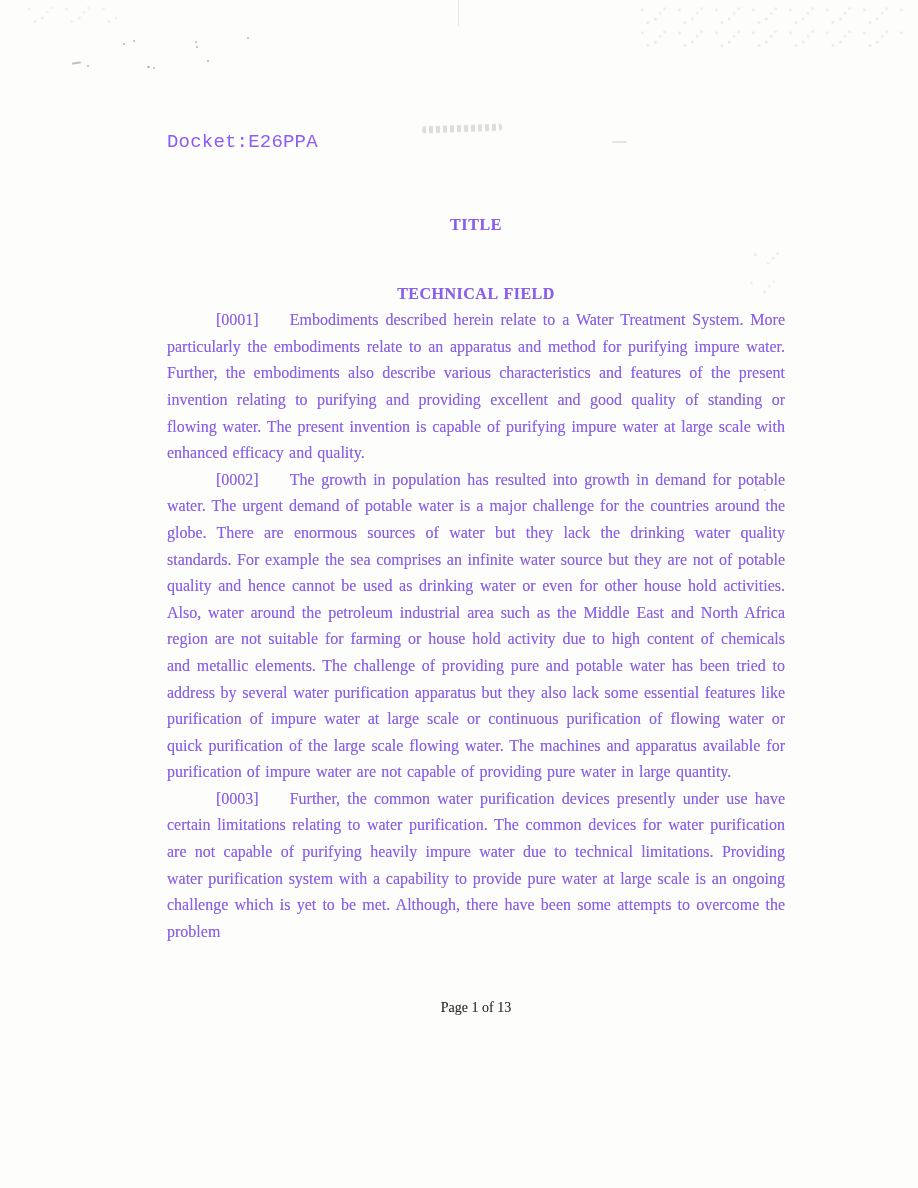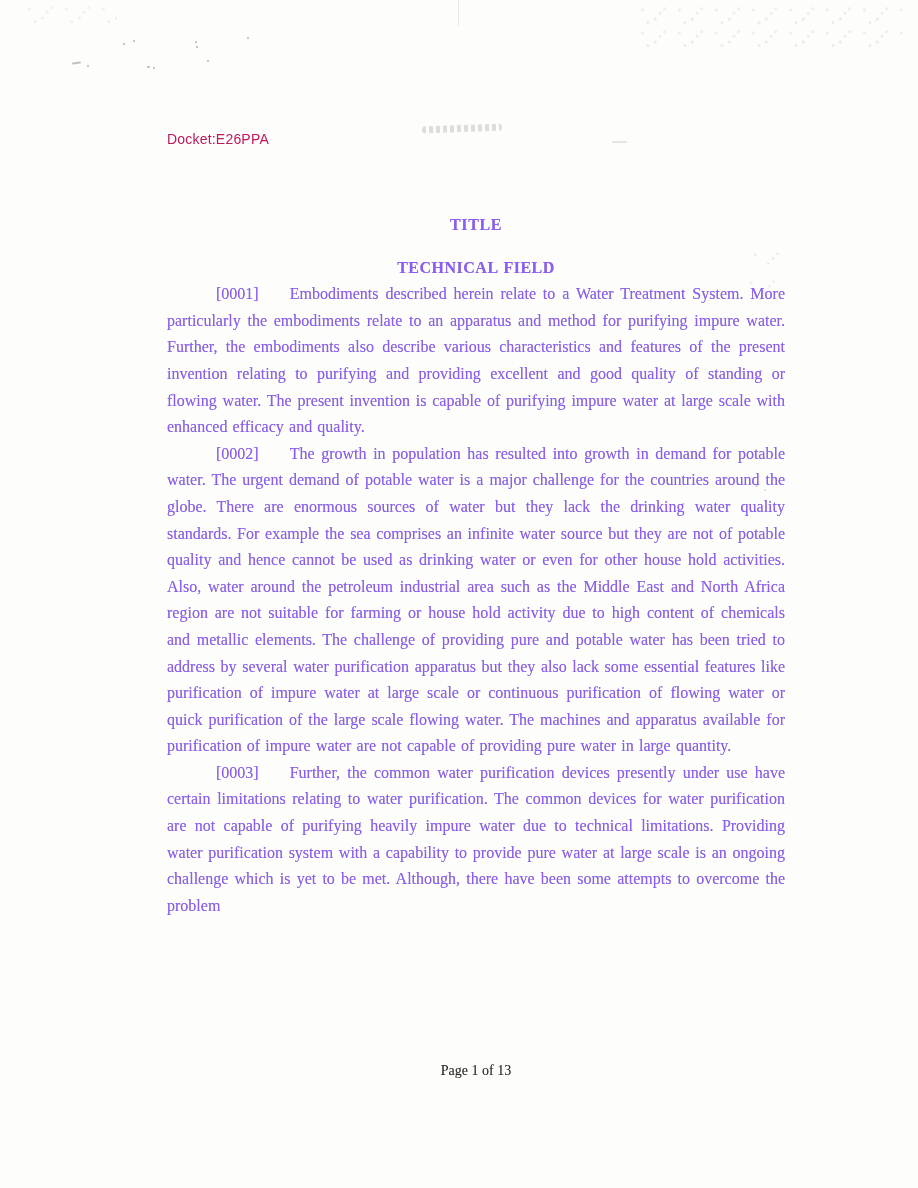--- a/index.html
+++ b/index.html
@@ -13,24 +13,24 @@
     height: 1188px;
     background: #fdfdfc;
     overflow: hidden;
     color: #242424;
     font-family: "Liberation Serif", serif;
   }
   .docket {
     position: absolute;
     left: 167px;
     top: 131px;
-    font-family: Liberation Sans, sans-serif;
-    font-size: 14px;
+    font-family: Liberation Mono, monospace;
+    font-size: 19px;
     letter-spacing: 0.2px;
-    color: #be185d;
+    color: #8b5cf6;
   }
   .column {
     position: absolute;
     left: 167px;
     top: 212px;
     width: 618px;
     font-size: 16px;
     line-height: 26.6px;
     text-align: justify;
     word-spacing: 1.2px;
@@ -45,40 +45,40 @@
   .subtitle {
     text-align: center;
     letter-spacing: 0.7px;
   }
   .section-heading {
     text-align: center;
     font-weight: bold;
     letter-spacing: 0.5px;
   }
   .section-heading.first {
-    margin-top: 16px;
+    margin-top: 42px;
   }
   .section-heading.second {
     margin-top: 28px;
   }
   .para {
     margin: 0;
   }
   .pnum {
     font-weight: normal;
     margin-left: 49px;
   }
   .ptab {
     display: inline-block;
     width: 31px;
   }
   .footer {
     position: absolute;
     left: 167px;
-    top: 1063px;
+    top: 1000px;
     width: 618px;
     text-align: center;
     font-size: 14px;
     color: #2a2a2a;
     text-shadow: 0 0 0.5px rgba(45,45,45,0.3);
   }
   
   .artifact { position: absolute; pointer-events: none; }
   .smudge-scribble {
     left: 422px; top: 125px; width: 80px; height: 7px;

